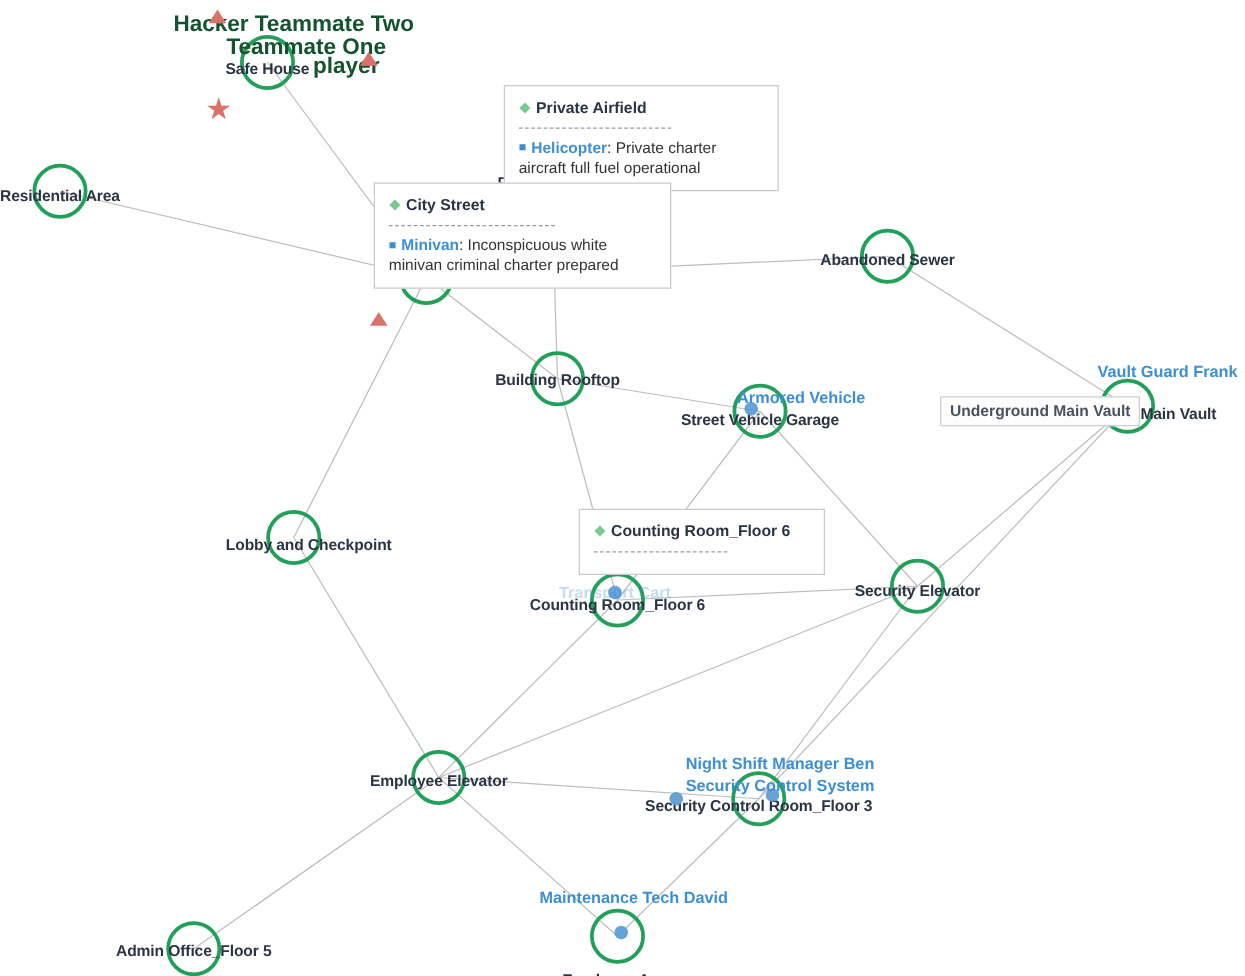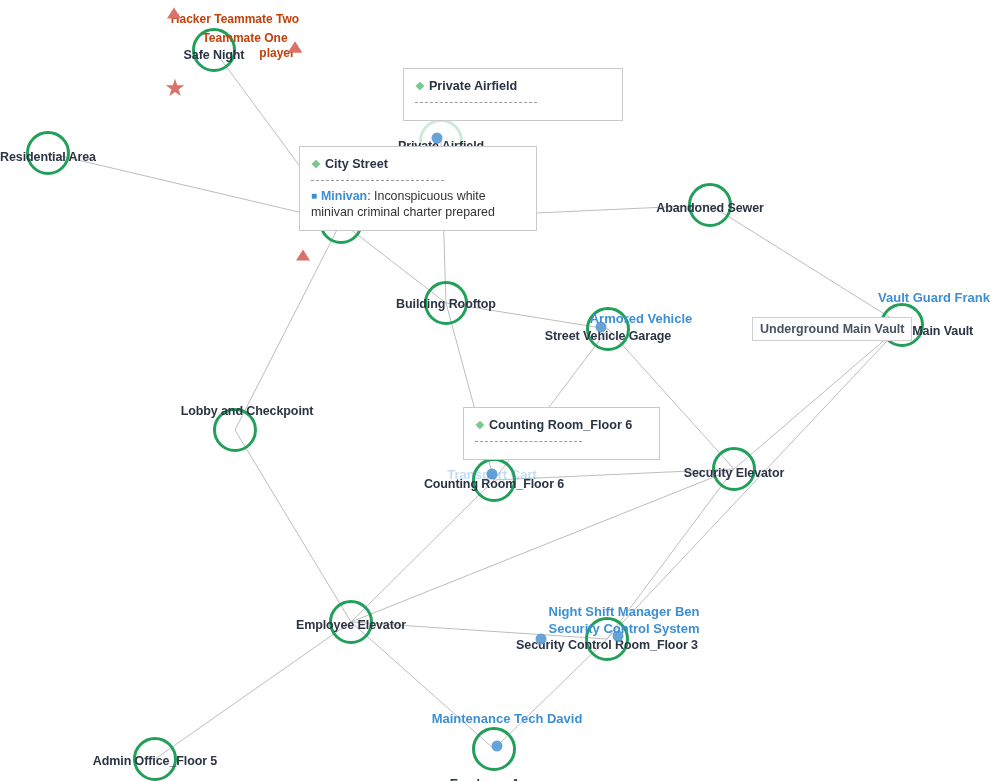--- a/index.html
+++ b/index.html
@@ -58,23 +58,23 @@
     position: absolute;
     transform: translate(-50%, -50%);
     font-size: 13px;
     font-weight: bold;
     color: #3d8fd4;
     white-space: nowrap;
   }
   .player-label {
     position: absolute;
     transform: translate(-50%, -50%);
-    font-size: 12px;
-    font-weight: bold;
-    color: #c2410c;
+    font-size: 18px;
+    font-weight: bold;
+    color: #14532d;
     white-space: nowrap;
   }
   .marker-triangle {
     position: absolute;
     transform: translate(-50%, -50%);
     width: 0;
     height: 0;
     border-left: 7px solid transparent;
     border-right: 7px solid transparent;
     border-bottom: 11px solid #d9736a;
@@ -161,37 +161,37 @@
       <line x1="235" y1="430" x2="351" y2="622" stroke="#bdbdbd" stroke-width="1"></line>
       <line x1="351" y1="622" x2="607" y2="639" stroke="#bdbdbd" stroke-width="1"></line>
       <line x1="351" y1="622" x2="155" y2="759" stroke="#bdbdbd" stroke-width="1"></line>
       <line x1="351" y1="622" x2="494" y2="749" stroke="#bdbdbd" stroke-width="1"></line>
       <line x1="607" y1="639" x2="494" y2="749" stroke="#bdbdbd" stroke-width="1"></line>
       <line x1="494" y1="480" x2="608" y2="329" stroke="#bdbdbd" stroke-width="1"></line>
       <line x1="607" y1="639" x2="734" y2="469" stroke="#bdbdbd" stroke-width="1"></line>
     </svg>
   <div id="nodes-layer">
       <div class="node" style="left: 214px; top: 50px;"></div>
-      <div class="node-label" style="left: 214px; top: 55px;">Safe Night</div>
+      <div class="node-label" style="left: 214px; top: 55px;">Safe House</div>
       <div class="node" style="left: 48px; top: 153px;"></div>
       <div class="node-label" style="left: 48px; top: 157px;">Residential Area</div>
       <div class="node faded" style="left: 441px; top: 141px;"></div>
       <div class="node-label" style="left: 441px; top: 146px;">Private Airfield</div>
       <div class="node" style="left: 341px; top: 222px;"></div>
       <div class="node-label" style="left: 341px; top: 224px;">City Street</div>
       <div class="node" style="left: 710px; top: 205px;"></div>
       <div class="node-label" style="left: 710px; top: 208px;">Abandoned Sewer</div>
       <div class="node" style="left: 446px; top: 303px;"></div>
       <div class="node-label" style="left: 446px; top: 304px;">Building Rooftop</div>
       <div class="node" style="left: 608px; top: 329px;"></div>
       <div class="node-label" style="left: 608px; top: 336px;">Street Vehicle Garage</div>
       <div class="node" style="left: 902px; top: 325px;"></div>
       <div class="node-label" style="left: 902px; top: 331px;">Underground Main Vault</div>
       <div class="node" style="left: 235px; top: 430px;"></div>
-      <div class="node-label" style="left: 235px; top: 411px; padding-left: 24px;">Lobby and Checkpoint</div>
+      <div class="node-label" style="left: 235px; top: 436px; padding-left: 24px;">Lobby and Checkpoint</div>
       <div class="node" style="left: 734px; top: 469px;"></div>
       <div class="node-label" style="left: 734px; top: 473px;">Security Elevator</div>
       <div class="node" style="left: 494px; top: 480px;"></div>
       <div class="node-label" style="left: 494px; top: 484px;">Counting Room_Floor 6</div>
       <div class="node" style="left: 351px; top: 622px;"></div>
       <div class="node-label" style="left: 351px; top: 625px;">Employee Elevator</div>
       <div class="node" style="left: 607px; top: 639px;"></div>
       <div class="node-label" style="left: 607px; top: 645px;">Security Control Room_Floor 3</div>
       <div class="node" style="left: 155px; top: 759px;"></div>
       <div class="node-label" style="left: 155px; top: 761px;">Admin Office_Floor 5</div>
@@ -226,20 +226,21 @@
       <div class="player-label" style="left: 375px; top: 221px;">Teammate Three</div>
       <div class="marker-triangle" style="left: 303px; top: 255px;"></div>
     </div>
   <div id="markers-layer">
       <div class="marker-star" style="left: 175px; top: 88px;">★</div>
     </div>
   <div id="tooltips-layer">
       <div class="tooltip" style="left: 403px; top: 68px; width: 220px;">
         <div class="tt-title"><span class="tt-bullet-green">❖</span><span>Private Airfield</span></div>
         <div class="tt-sep"></div>
+        <div class="tt-body"><span class="tt-bullet-blue">■</span><span class="tt-item-name">Helicopter</span><span>: Private charter aircraft full fuel operational</span></div>
       </div>
       <div class="tooltip" style="left: 299px; top: 146px; width: 238px;">
         <div class="tt-title"><span class="tt-bullet-green">❖</span><span>City Street</span></div>
         <div class="tt-sep"></div>
         <div class="tt-body"><span class="tt-bullet-blue">■</span><span class="tt-item-name">Minivan</span><span>: Inconspicuous white minivan criminal charter prepared</span></div>
       </div>
       <div class="tooltip" style="left: 463px; top: 407px; width: 197px;">
         <div class="tt-title"><span class="tt-bullet-green">❖</span><span>Counting Room_Floor 6</span></div>
         <div class="tt-sep"></div>
       </div>

